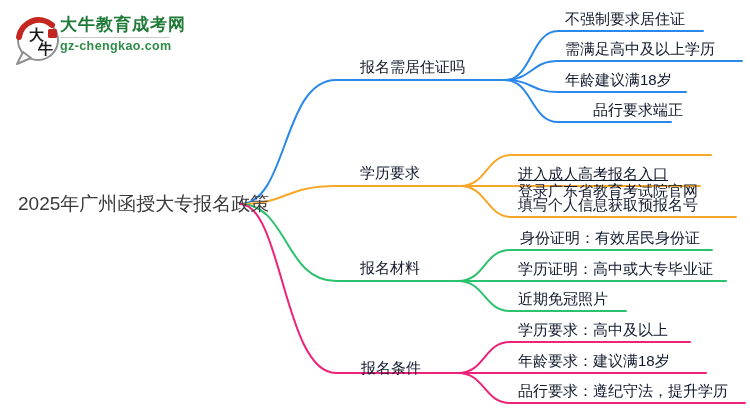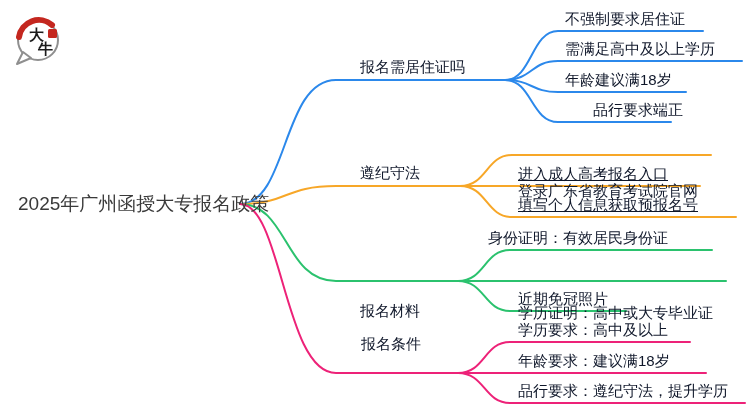--- a/index.html
+++ b/index.html
@@ -58,36 +58,41 @@
 
 <div class="logo">
   <svg class="logo-icon" width="52" height="56" viewBox="0 0 52 56" aria-hidden="true">
     <circle cx="26" cy="28" r="20" fill="#ffffff" stroke="#8f8f8f" stroke-width="2"></circle>
     <path d="M 11 40 L 5 52 L 19 46 Z" fill="#ffffff" stroke="#8f8f8f" stroke-width="2" stroke-linejoin="round"></path>
     <path d="M 7 25 A 20 20 0 0 1 40 13" fill="none" stroke="#c4271f" stroke-width="6" stroke-linecap="round"></path>
     <rect x="36" y="17" width="9" height="9" rx="1.5" fill="#c4271f"></rect>
     <text x="17" y="28" font-size="15" font-weight="bold" fill="#1c1c1c" font-family="'DejaVu Sans',sans-serif">大</text>
     <text x="26" y="42" font-size="15" font-weight="bold" fill="#1c1c1c" font-family="'DejaVu Sans',sans-serif">牛</text>
   </svg>
+  <div class="logo-text">
+    <div class="logo-title">大牛教育成考网</div>
+    <div class="logo-sep"></div>
+    <div class="logo-url">gz-chengkao.com</div>
+  </div>
 </div>
 
 <div class="label center-label" style="left:18px;top:194px;">2025年广州函授大专报名政策</div>
 
 <div class="label branch-label" style="left:360px;top:57px;">报名需居住证吗</div>
 <div class="label child-label" style="left:565px;top:9px;">不强制要求居住证</div>
 <div class="label child-label" style="left:565px;top:39px;">需满足高中及以上学历</div>
 <div class="label child-label" style="left:565px;top:70px;">年龄建议满18岁</div>
 <div class="label child-label" style="left:565px;top:100px;margin-left:28px;">品行要求端正</div>
 
-<div class="label branch-label" style="left:360px;top:163px;">遵纪守法</div>
+<div class="label branch-label" style="left:360px;top:163px;">学历要求</div>
 <div class="label child-label" style="left:518px;top:133px;margin-top:48px;">登录广东省教育考试院官网</div>
 <div class="label child-label" style="left:518px;top:164px;text-decoration:underline;">进入成人高考报名入口</div>
-<div class="label child-label" style="left:518px;top:195px;text-decoration:underline;">填写个人信息获取预报名号</div>
+<div class="label child-label" style="left:518px;top:195px;">填写个人信息获取预报名号</div>
 
-<div class="label branch-label" style="left:360px;top:258px;margin-top:43px;">报名材料</div>
-<div class="label child-label" style="left:488px;top:228px;text-align:right;">身份证明：有效居民身份证</div>
-<div class="label child-label" style="left:518px;top:259px;margin-top:44px;">学历证明：高中或大专毕业证</div>
+<div class="label branch-label" style="left:360px;top:258px;">报名材料</div>
+<div class="label child-label" style="left:520px;top:228px;text-align:right;">身份证明：有效居民身份证</div>
+<div class="label child-label" style="left:518px;top:259px;">学历证明：高中或大专毕业证</div>
 <div class="label child-label" style="left:518px;top:289px;">近期免冠照片</div>
 
-<div class="label branch-label" style="left:361px;top:334px;text-align:center;">报名条件</div>
+<div class="label branch-label" style="left:361px;top:358px;text-align:center;">报名条件</div>
 <div class="label child-label" style="left:518px;top:320px;text-align:right;">学历要求：高中及以上</div>
 <div class="label child-label" style="left:518px;top:351px;">年龄要求：建议满18岁</div>
 <div class="label child-label" style="left:518px;top:381px;">品行要求：遵纪守法，提升学历</div>
 
 </body></html>

